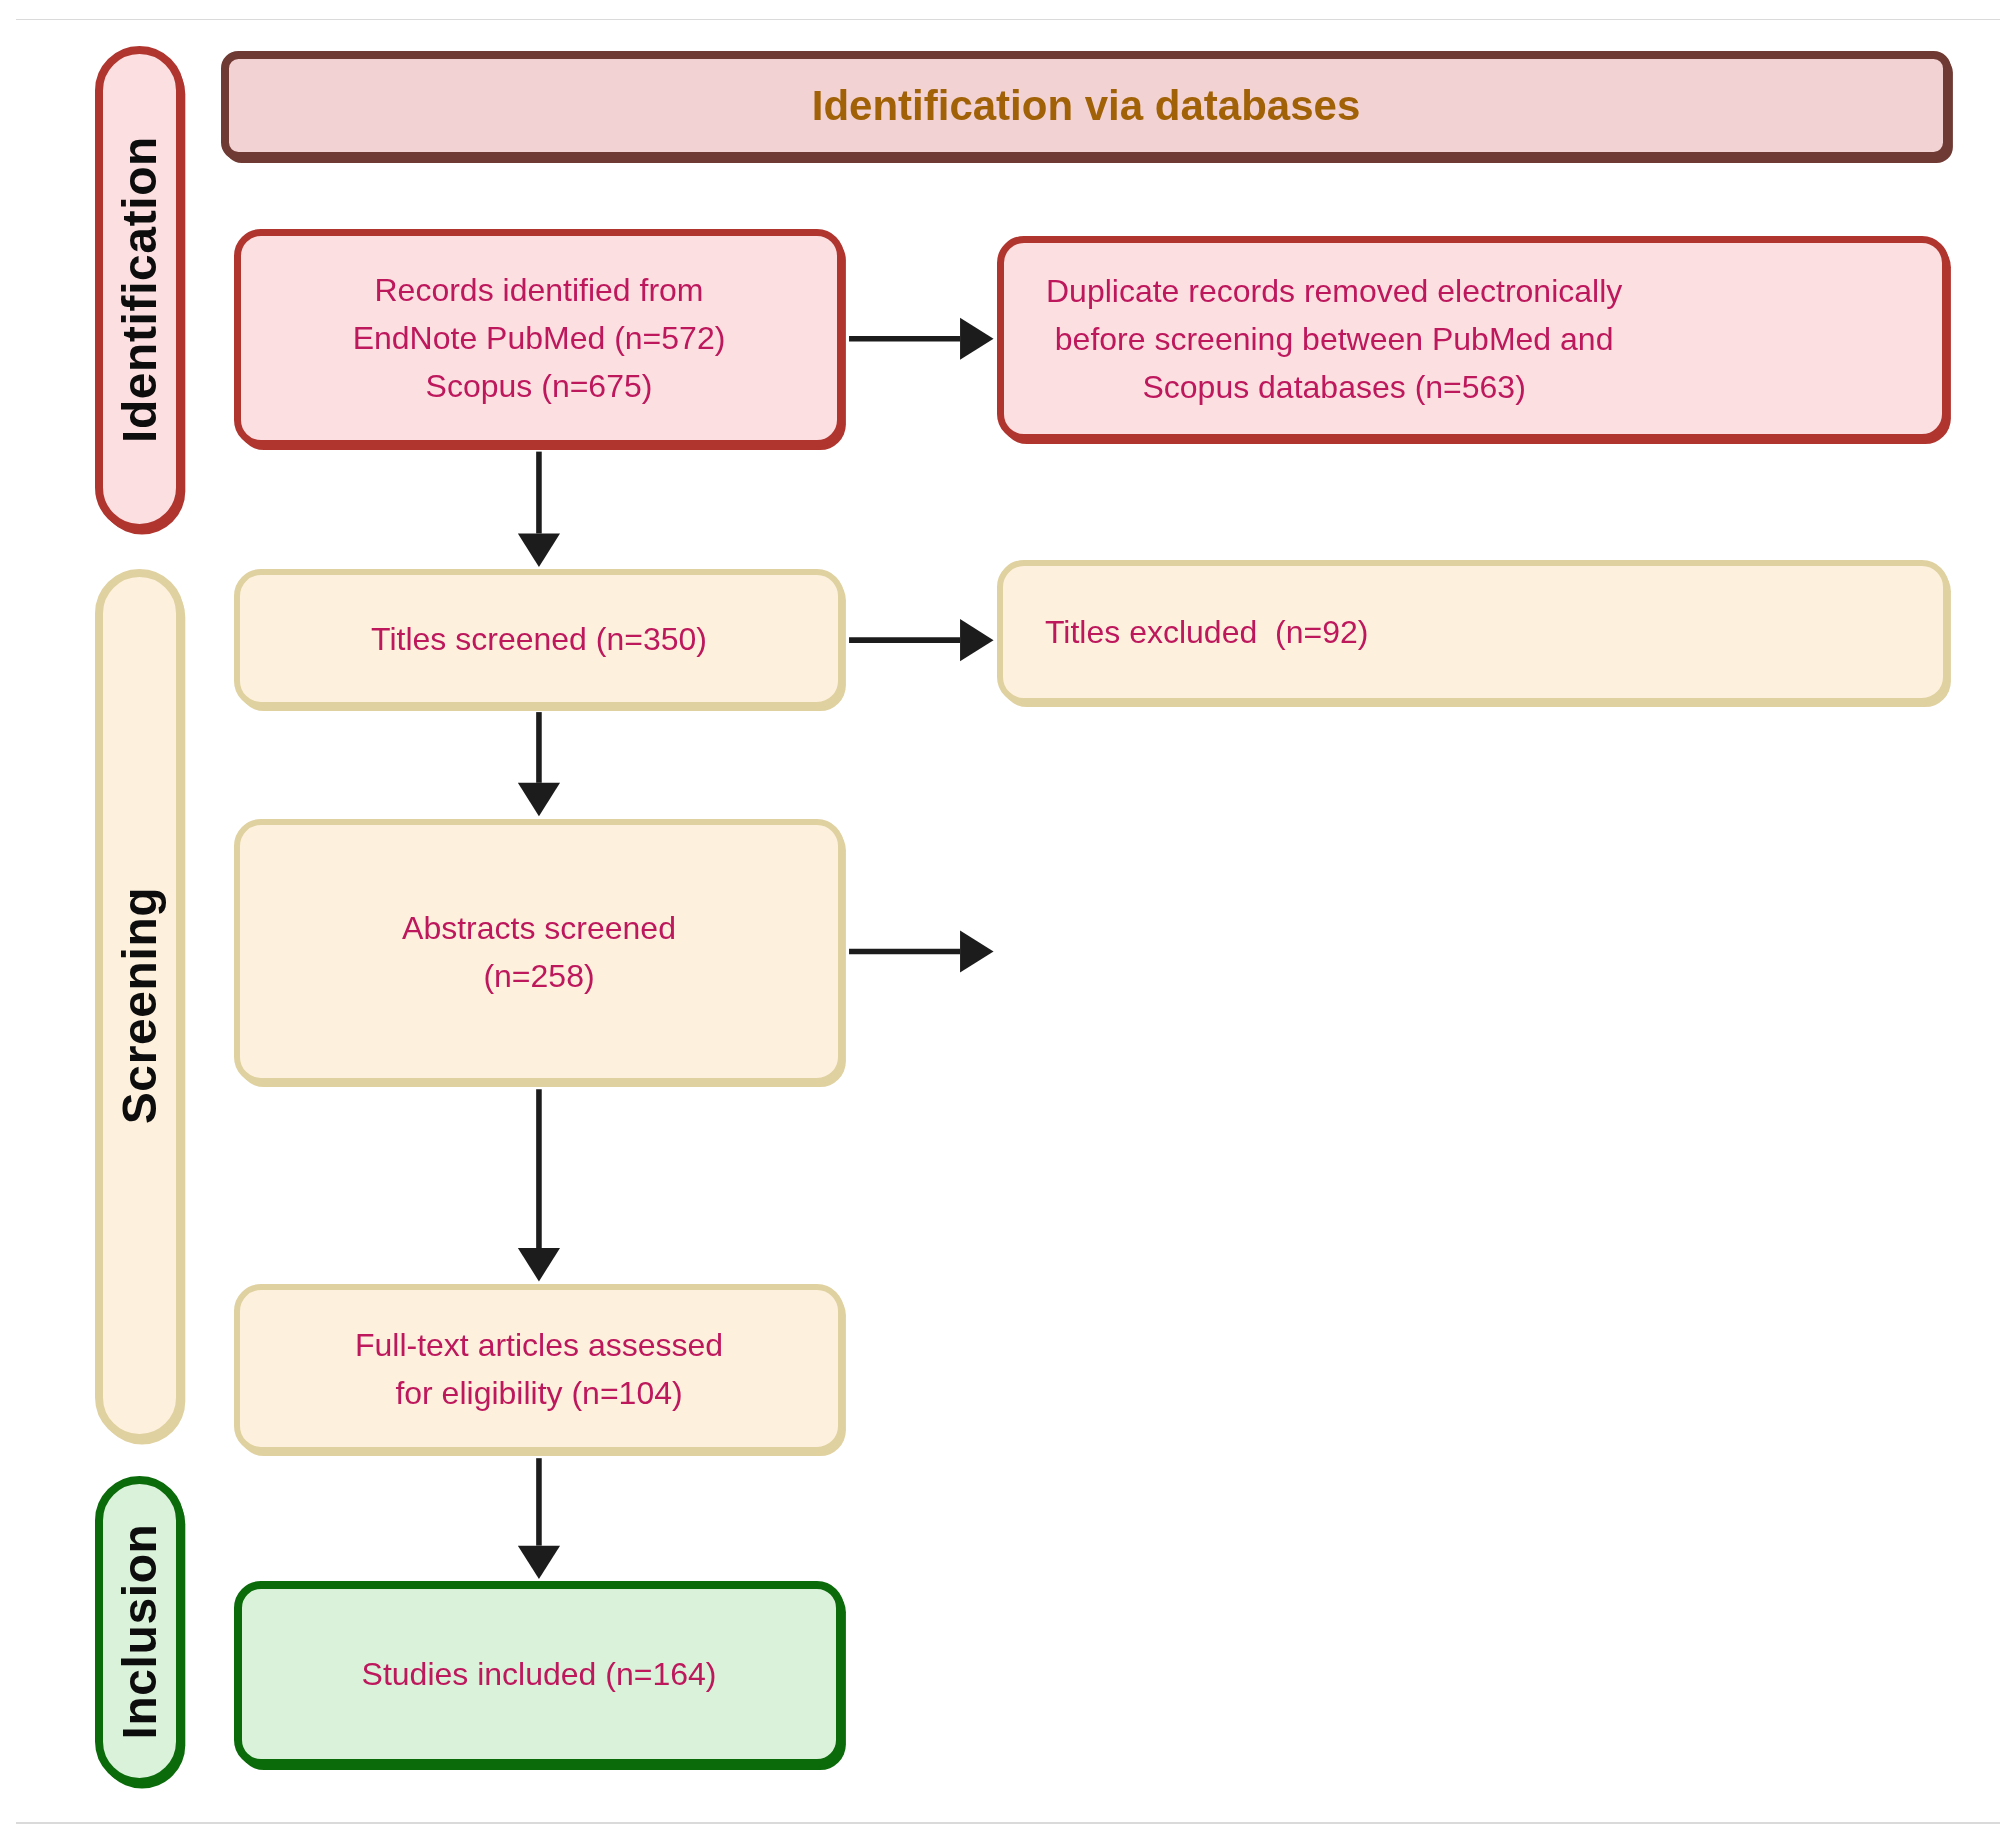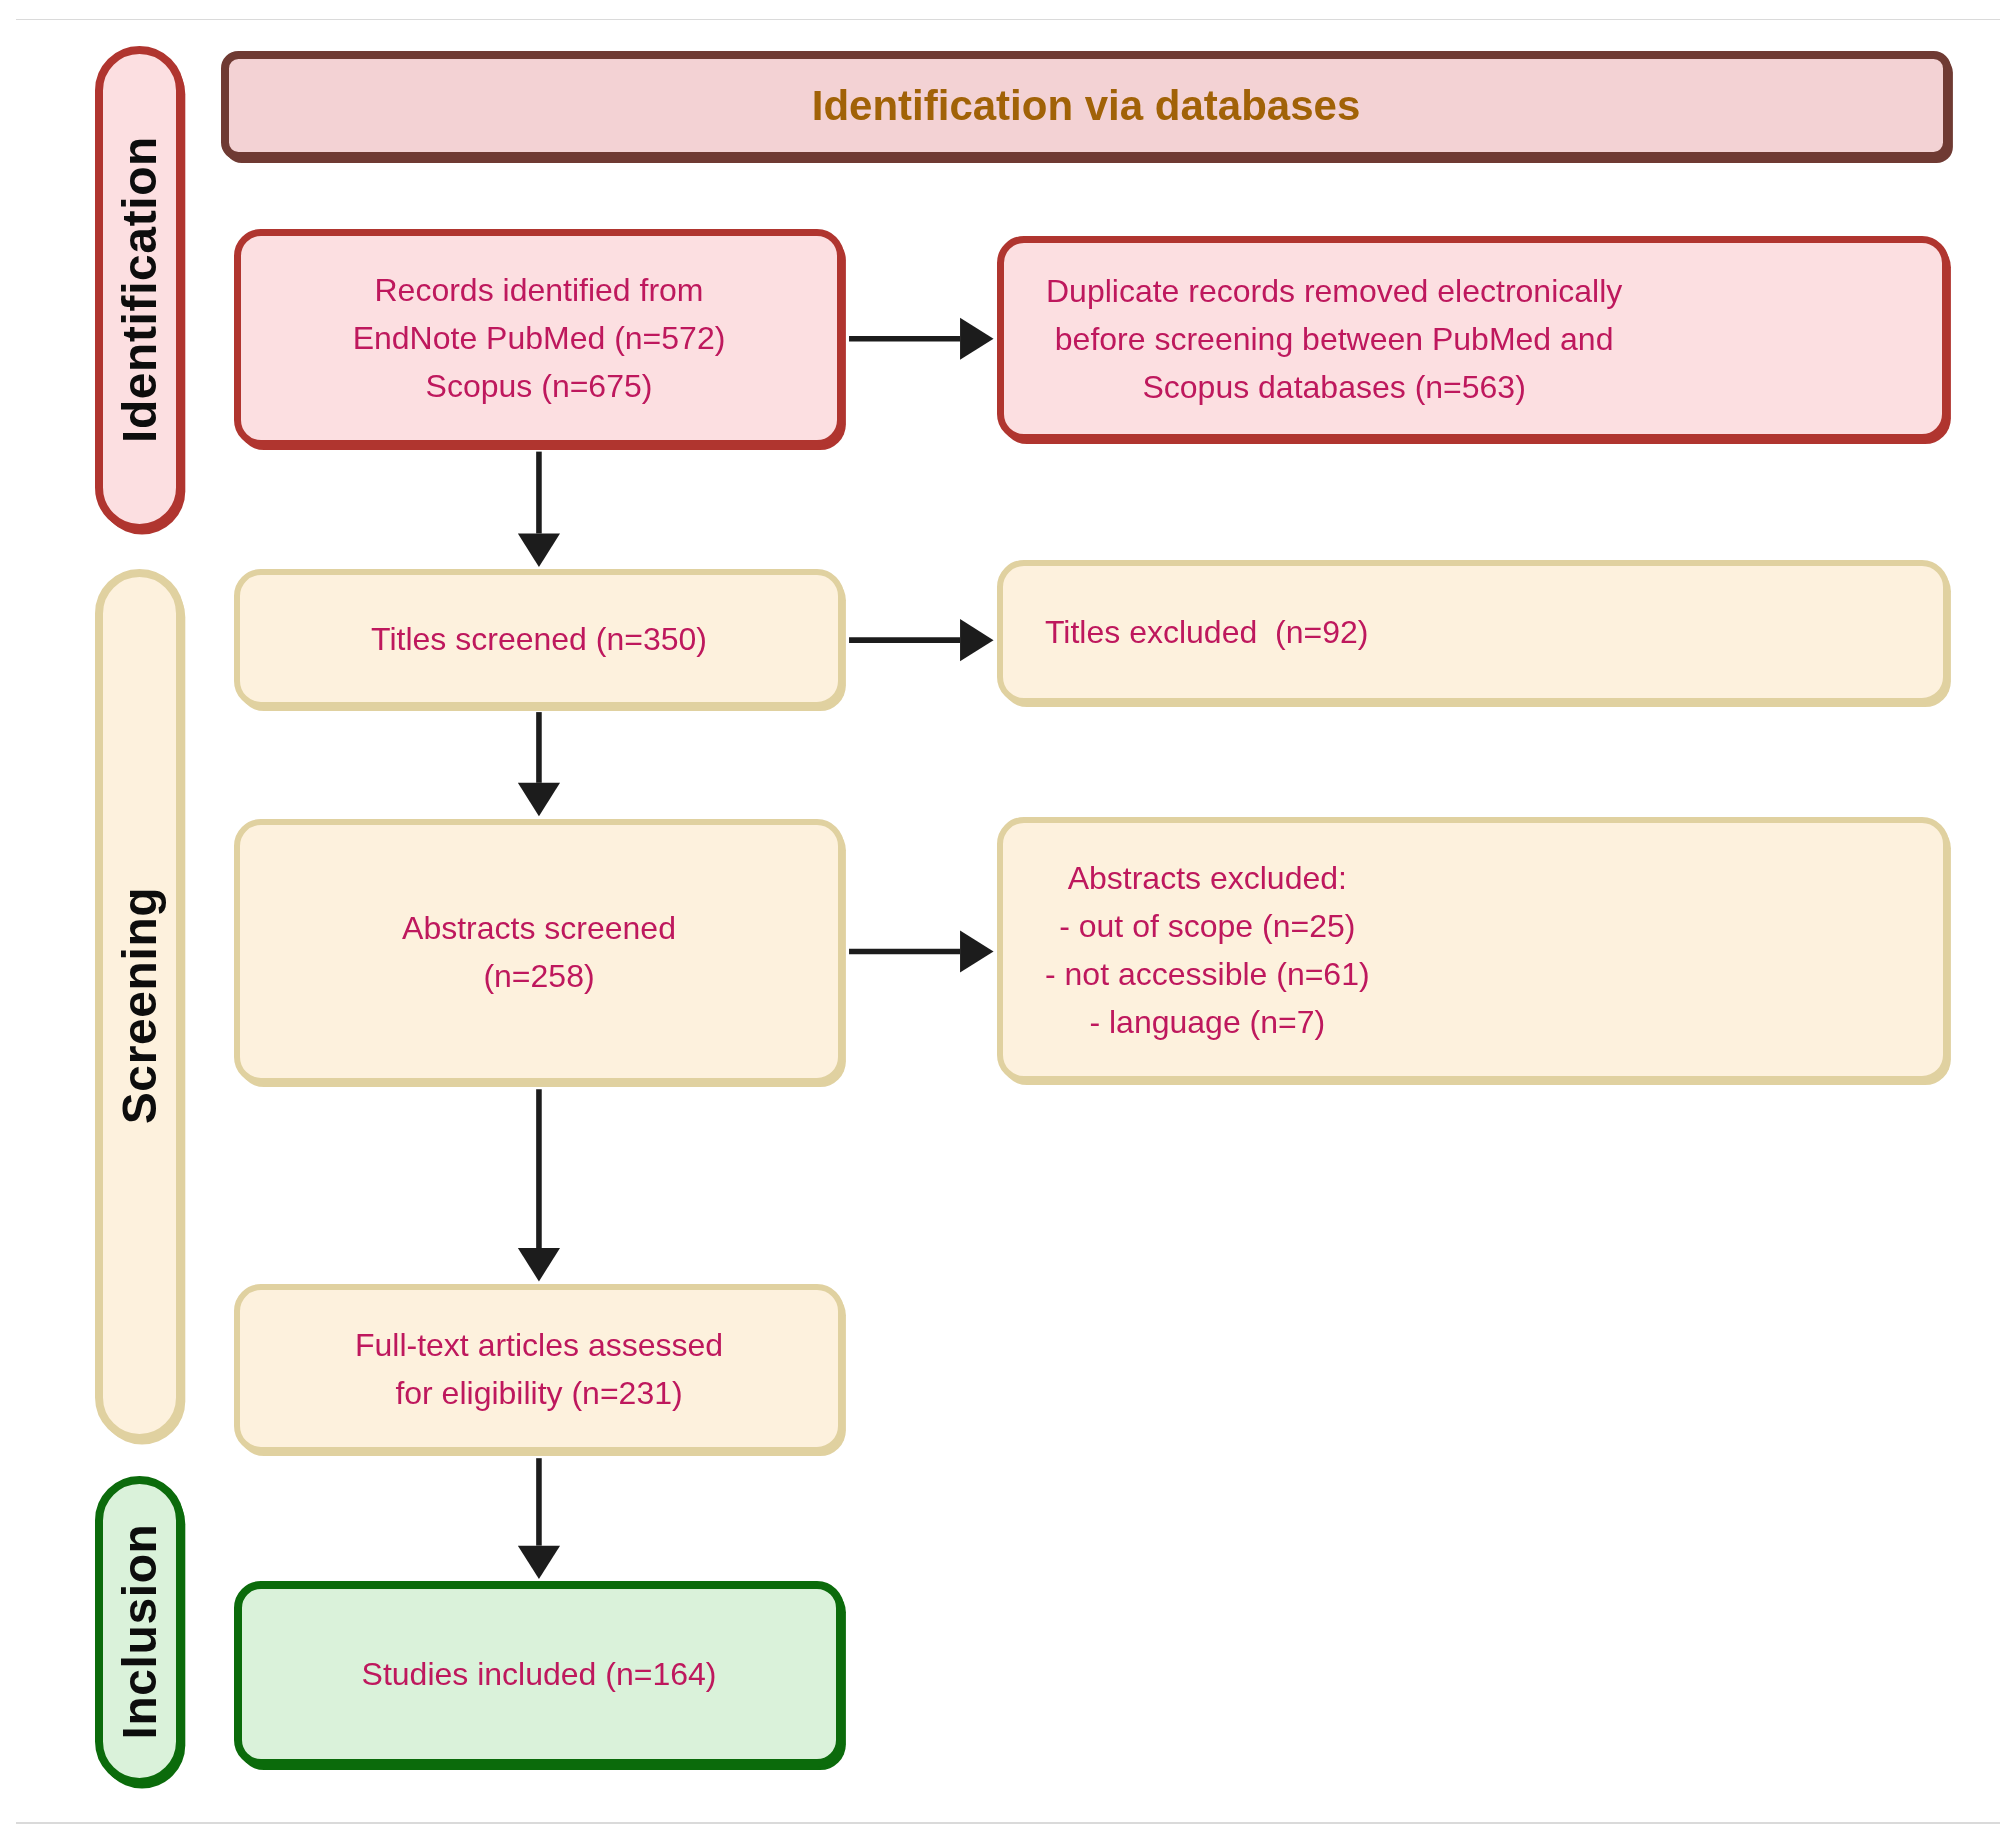--- a/index.html
+++ b/index.html
@@ -178,30 +178,24 @@
 
   <div class="box box-cream box-titles-excluded align-left">
     <span class="box-text">Titles excluded  (n=92)</span>
   </div>
 
   <div class="box box-cream box-abstracts-screened">
     <span class="box-text">Abstracts screened
 (n=258)</span>
   </div>
 
-  <div class="box box-cream box-abstracts-excluded align-left">
-    <span class="box-text">Abstracts excluded:
-- out of scope (n=25)
-- not accessible (n=61)
-- language (n=7)</span>
-  </div>
 
   <div class="box box-cream box-fulltext">
     <span class="box-text">Full-text articles assessed
-for eligibility (n=231)</span>
+for eligibility (n=104)</span>
   </div>
 
   <div class="box box-green box-included">
     <span class="box-text">Studies included (n=164)</span>
   </div>
 
   <svg class="arrows" viewBox="0 0 3249 2960" xmlns="http://www.w3.org/2000/svg">
     <g>
       <line x1="1369" y1="546" x2="1548" y2="546"></line>
       <polygon points="1548,512 1548,580 1602,546"></polygon>

